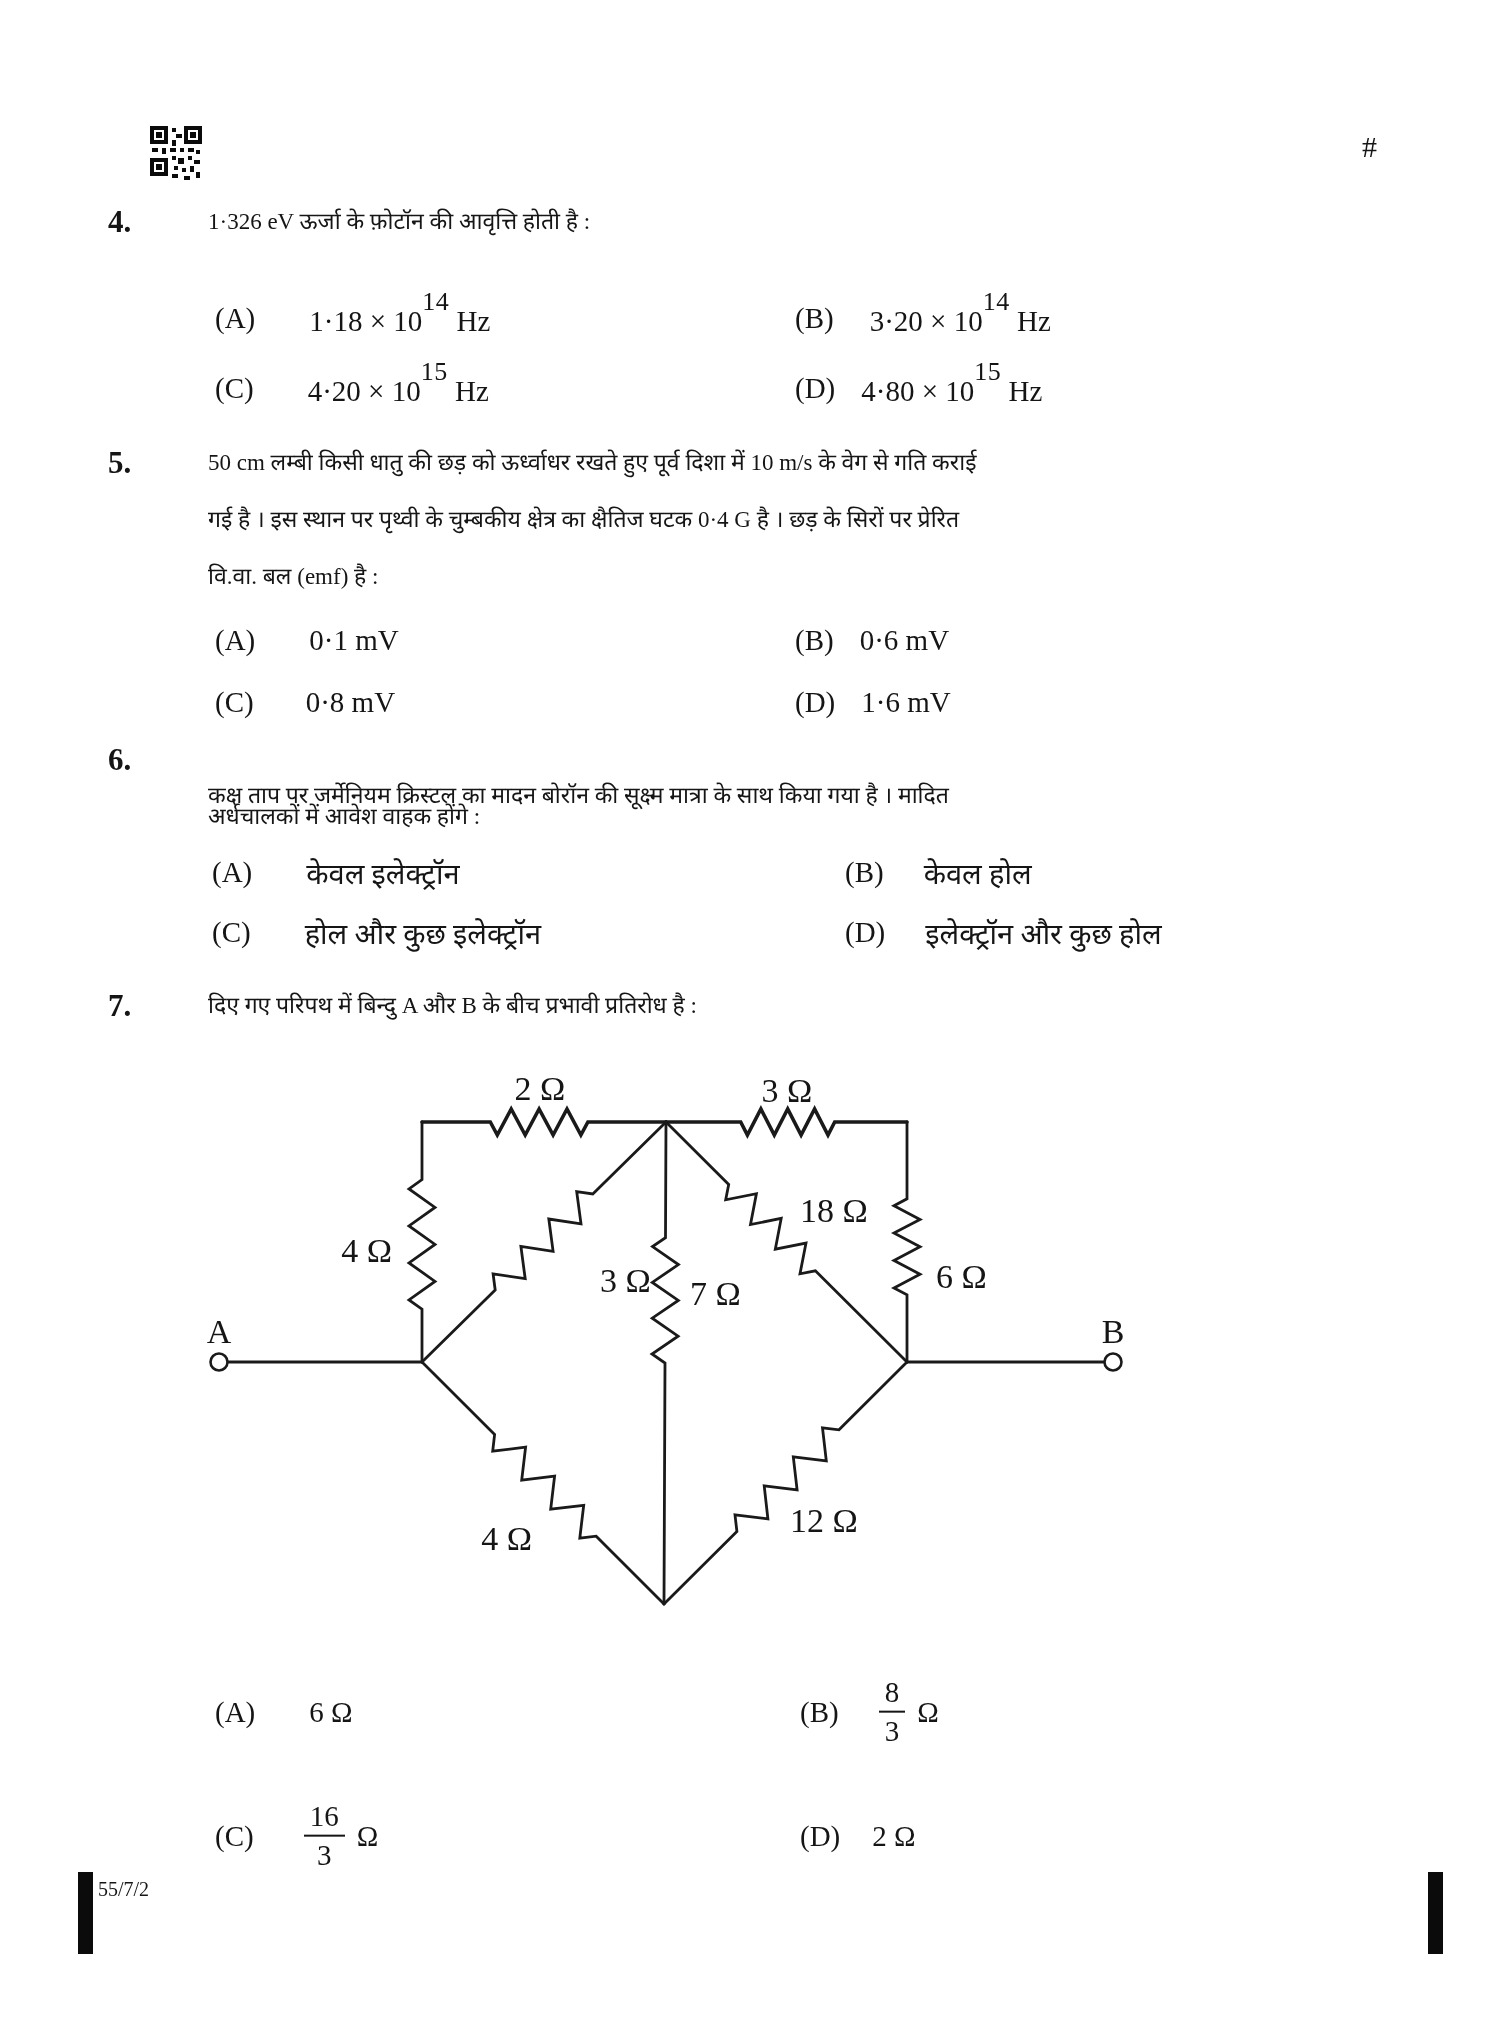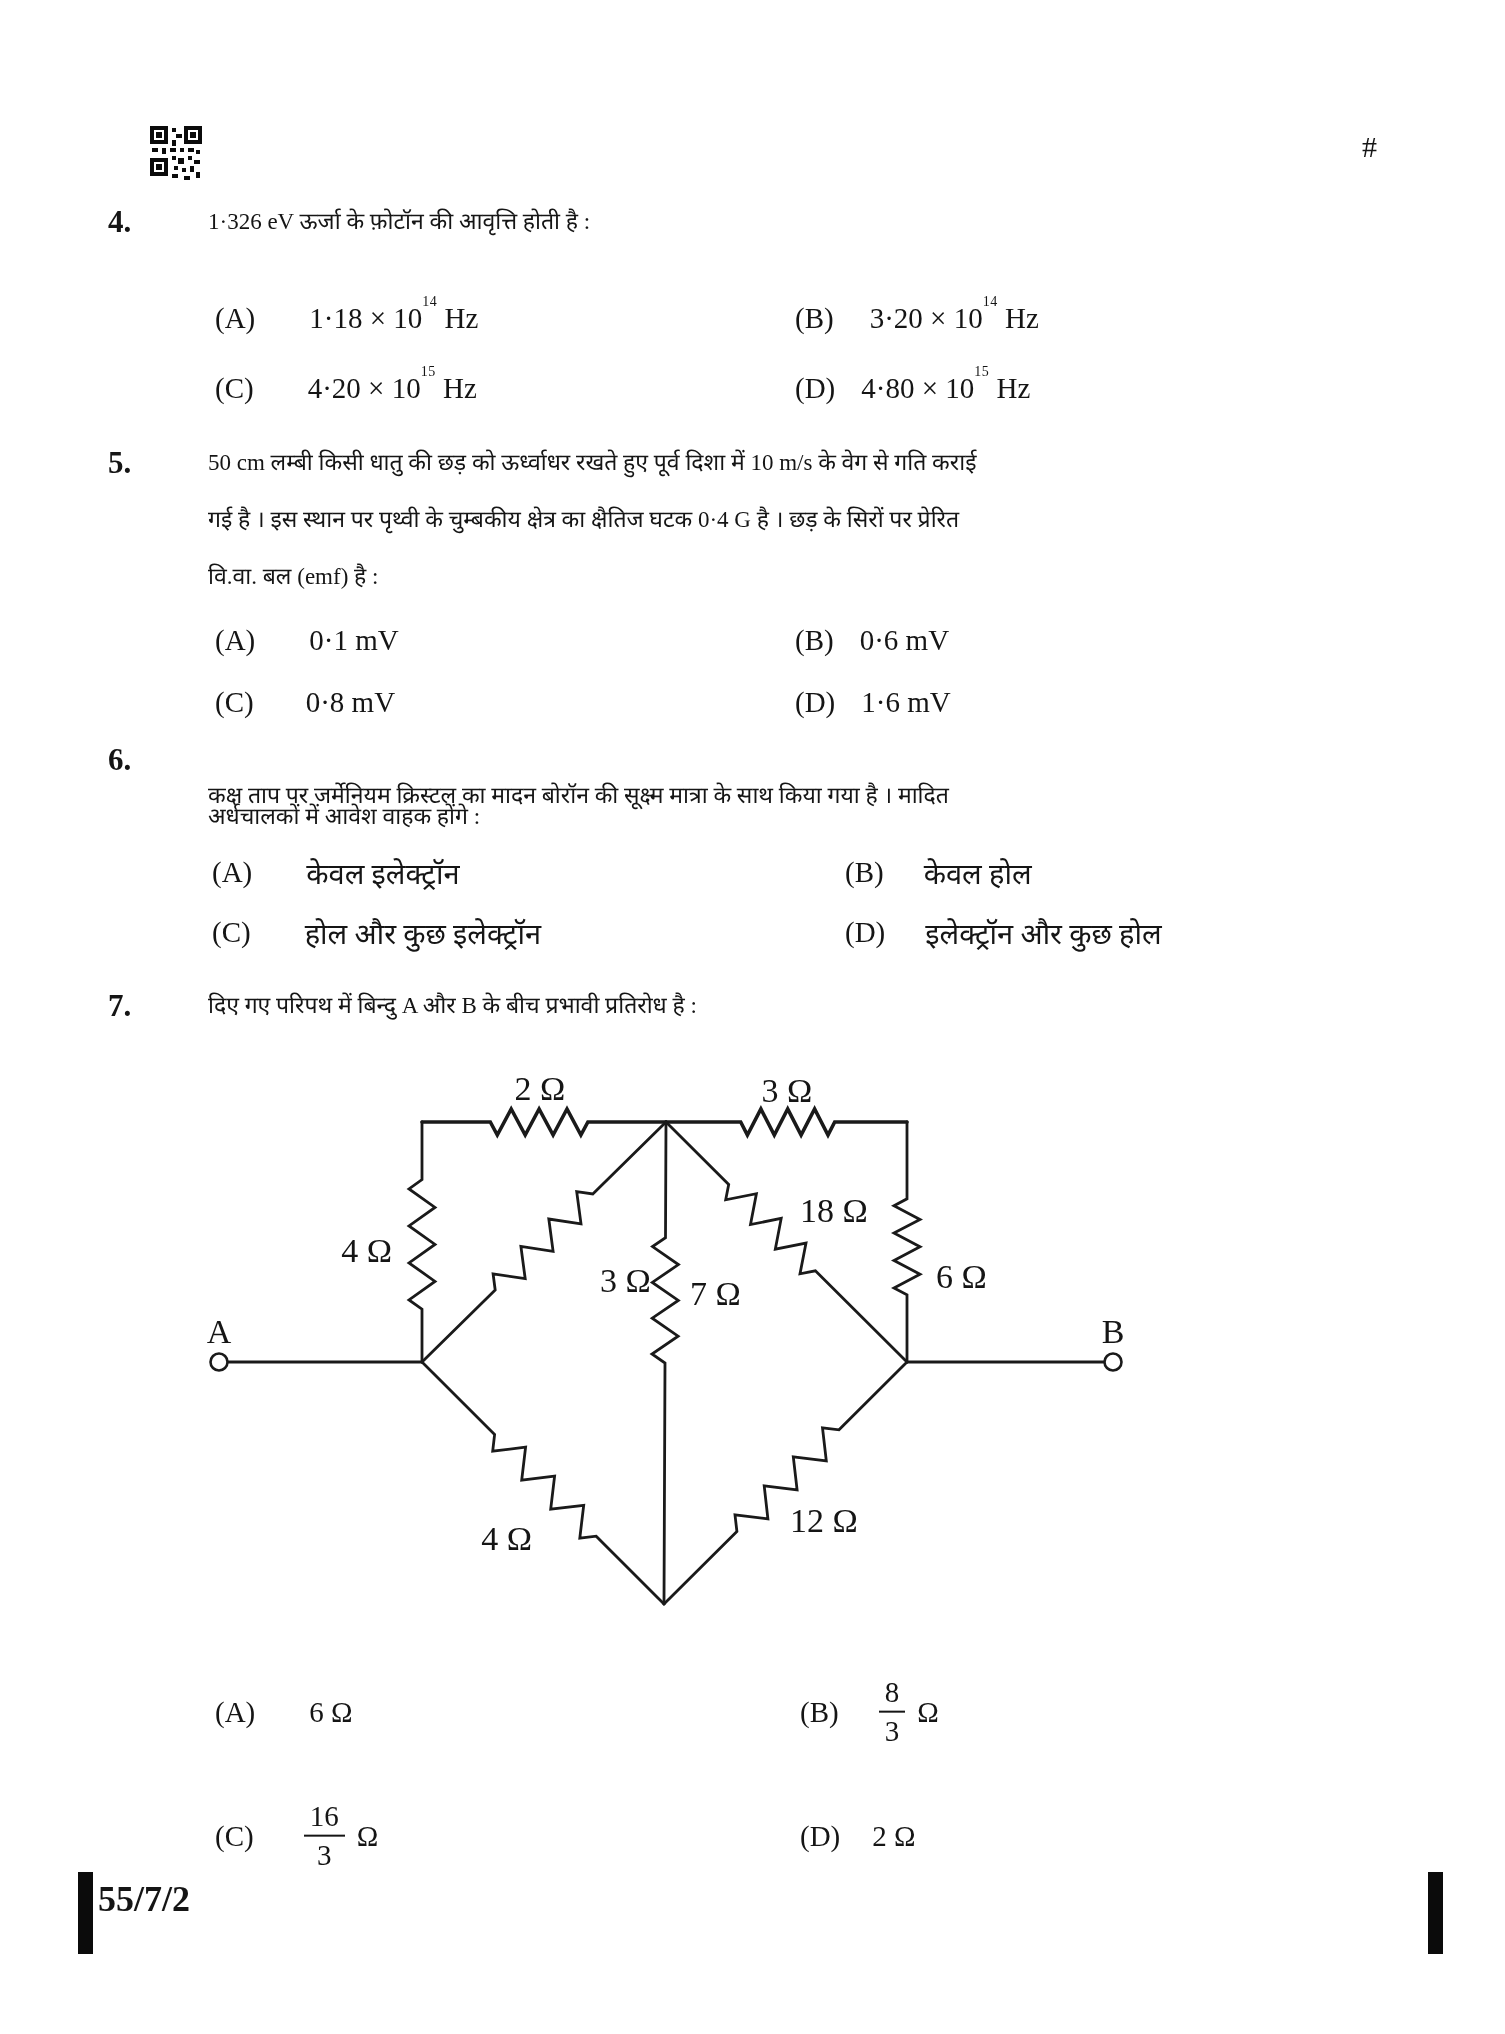--- a/index.html
+++ b/index.html
@@ -7,26 +7,26 @@
     position:relative; width:1505px; height:2034px; margin:0 auto;
     background:#ffffff; color:#151515;
     font-family:"Liberation Serif","DejaVu Serif",serif;
     overflow:hidden;
   }
   .abs { position:absolute; }
   .qnum { font-weight:bold; font-size:31px; }
   .qtext { font-size:23px; white-space:nowrap; }
   .optletter { font-size:29px; }
   .optval { font-size:29px; }
-  sup.e { font-size:14px; position:relative; top:-11px; letter-spacing:0.5px; }
+  sup.e { font-size:26px; position:relative; top:-11px; letter-spacing:0.5px; }
   .frac { display:inline-block; text-align:center; vertical-align:middle; font-size:29px; line-height:1.15; }
   .frac .fnum { display:block; padding:0 6px 2px 6px; }
   .frac .fden { display:block; border-top:2.4px solid #151515; padding:2px 6px 0 6px; }
   .optrow { display:flex; align-items:center; transform:translateY(-50%); }
-  .footer-text { font-weight:bold; font-size:36px; }
+  .footer-text { font-weight:normal; font-size:20px; }
   .bar { background:#0b0b0b; }
   svg text { font-family:"Liberation Serif","DejaVu Serif",serif; fill:#151515; }
 </style>
 </head>
 <body>
 
 <div class="page">
 
   <svg class="abs" style="left:148px; top:124px;" width="56" height="58" viewBox="0 0 28 29" shape-rendering="crispEdges">
     <rect x="0" y="0" width="28" height="29" fill="#fff"></rect>

